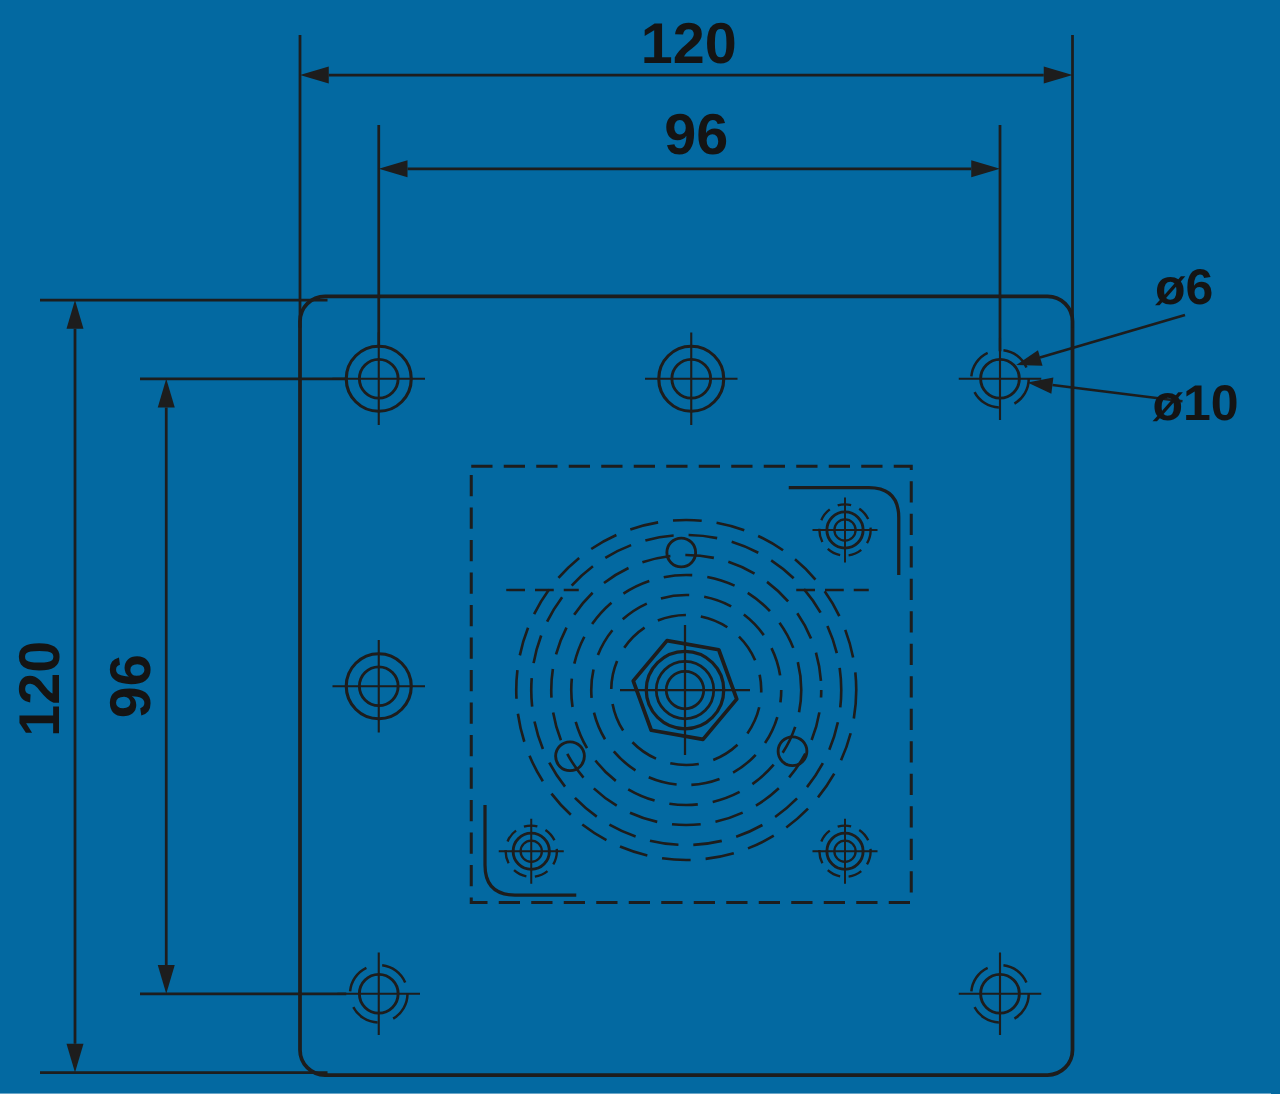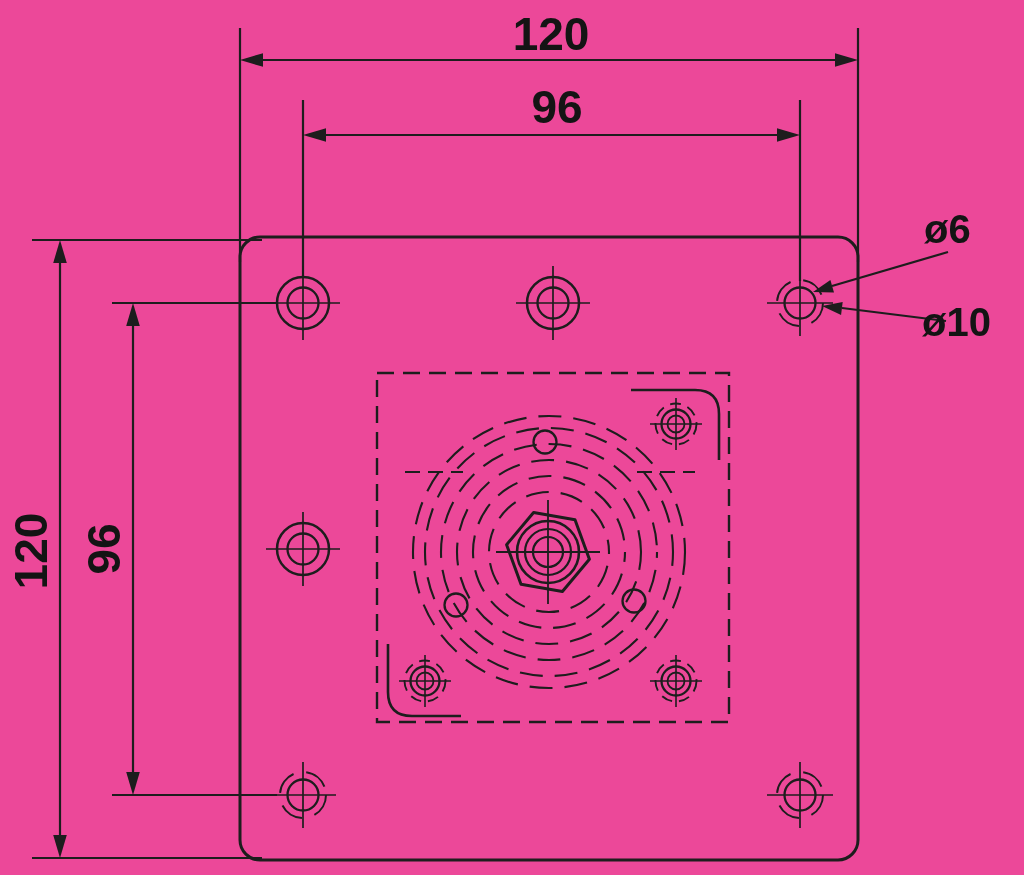--- a/index.html
+++ b/index.html
@@ -1,16 +1,16 @@
 <!DOCTYPE html>
 <html><head>
 <meta charset="utf-8">
 <style>
   html,body{margin:0;padding:0;background:#ffffff;}
-  .canvas{position:relative;width:1024px;height:875px;background:#ec4899;overflow:hidden;}
+  .canvas{position:relative;width:1024px;height:875px;background:#0369a1;overflow:hidden;}
   svg{display:block;}
   .ln{fill:none;stroke:#1d1d1d;}
   .fillb{fill:#1d1d1d;stroke:none;}
   .dimtext{font-family:"Liberation Sans",sans-serif;font-weight:700;font-size:46px;fill:#141414;}
   .callouttext{font-family:"Liberation Sans",sans-serif;font-weight:700;font-size:40px;fill:#141414;}
   .dash-sq{stroke-dasharray:17 9;}
   .dash-ring{stroke-dasharray:23 12;}
   .dash-thread{stroke-dasharray:24 13;}
   .dash-small{stroke-dasharray:11 7;}
   .dash-mark{stroke-dasharray:15 8;}

